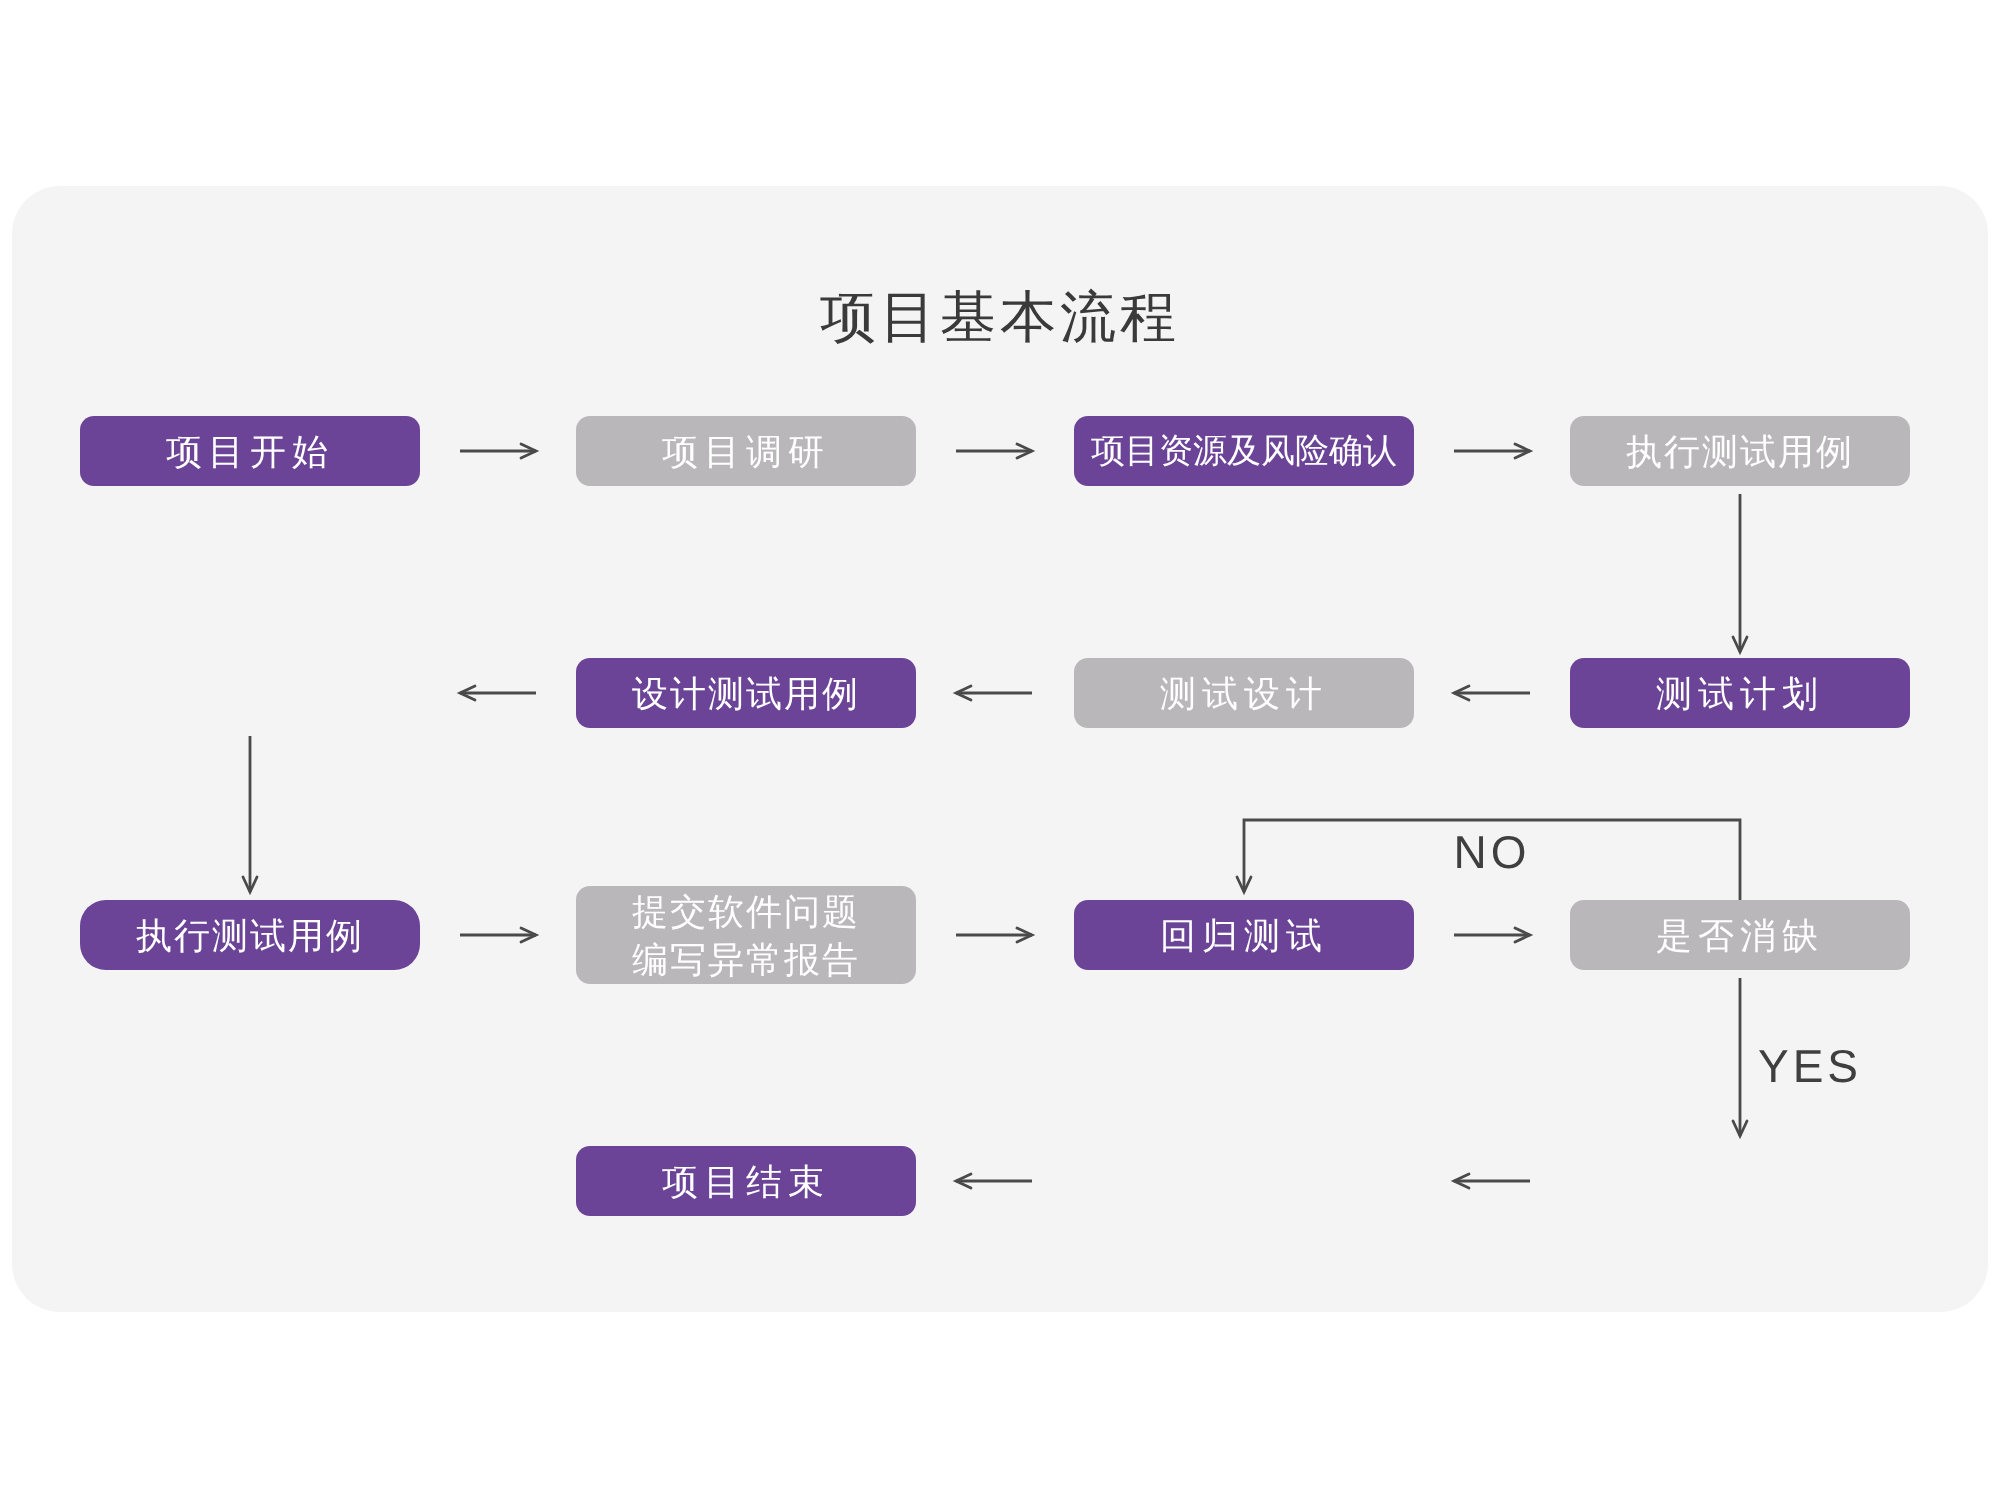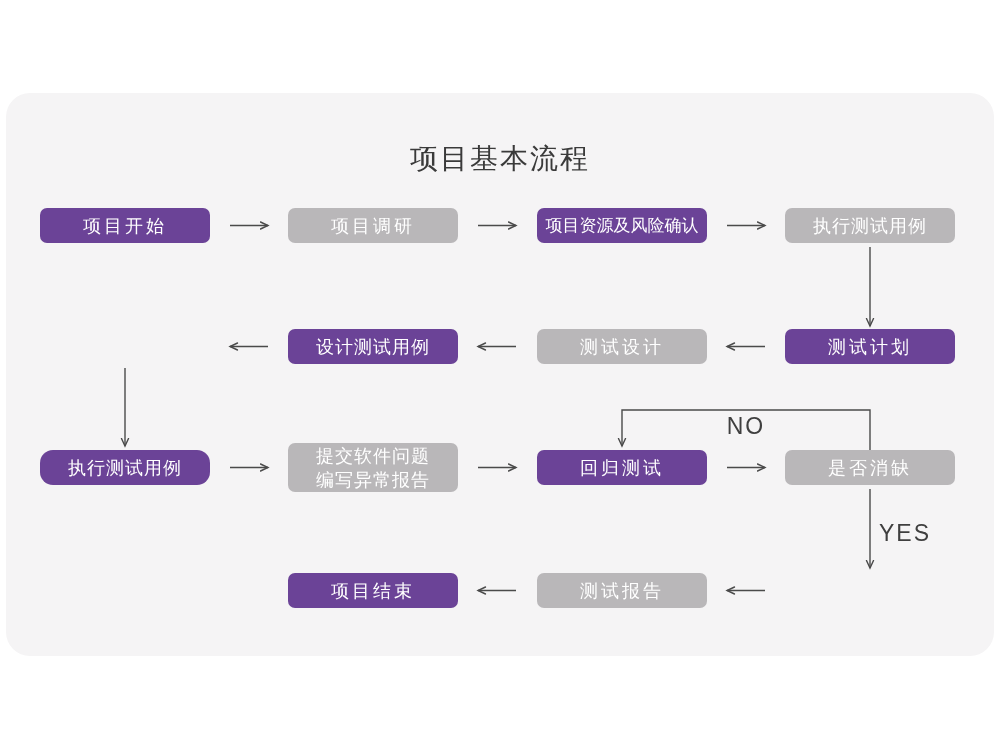--- a/index.html
+++ b/index.html
@@ -115,23 +115,20 @@
   <div class="node primary" style="left:537px; top:450px;">
     <span class="lbl">回归测试</span>
   </div>
   <div class="node secondary" style="left:785px; top:450px;">
     <span class="lbl">是否消缺</span>
   </div>
 
   <div class="node primary" style="left:288px; top:573px;">
     <span class="lbl">项目结束</span>
   </div>
-  <div class="node secondary" style="left:537px; top:573px;">
-    <span class="lbl">测试报告</span>
-  </div>
 
   <div class="branch-label no">NO</div>
   <div class="branch-label yes">YES</div>
 
   <svg class="arrow-layer" viewBox="0 0 1000 750" xmlns="http://www.w3.org/2000/svg">
     <defs>
       <marker id="ah" markerWidth="12" markerHeight="12" refX="8.5" refY="4.5" orient="auto" markerUnits="userSpaceOnUse">
         <path class="arrow-stroke" d="M1,1 L8.5,4.5 L1,8" fill="none" stroke="#4a4a4a" stroke-width="1.4" stroke-linecap="round"></path>
       </marker>
     </defs>

